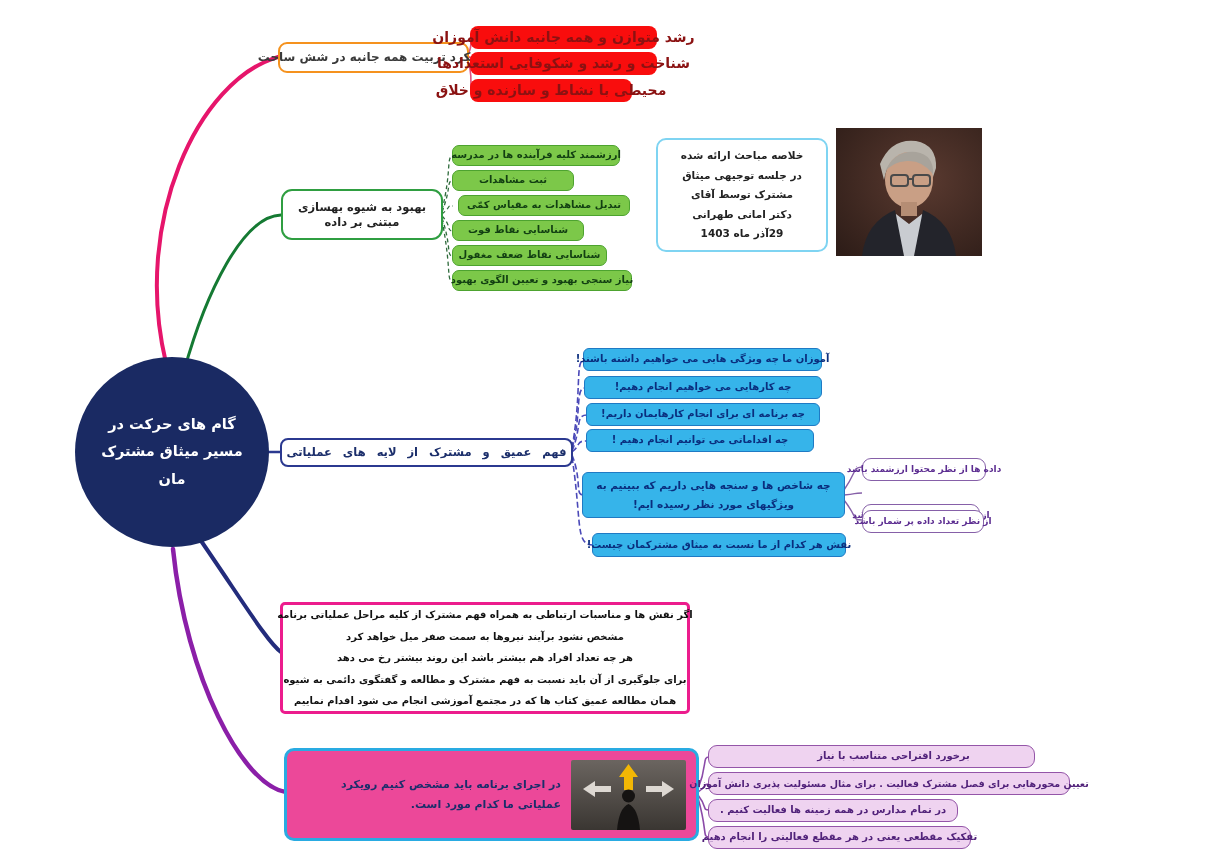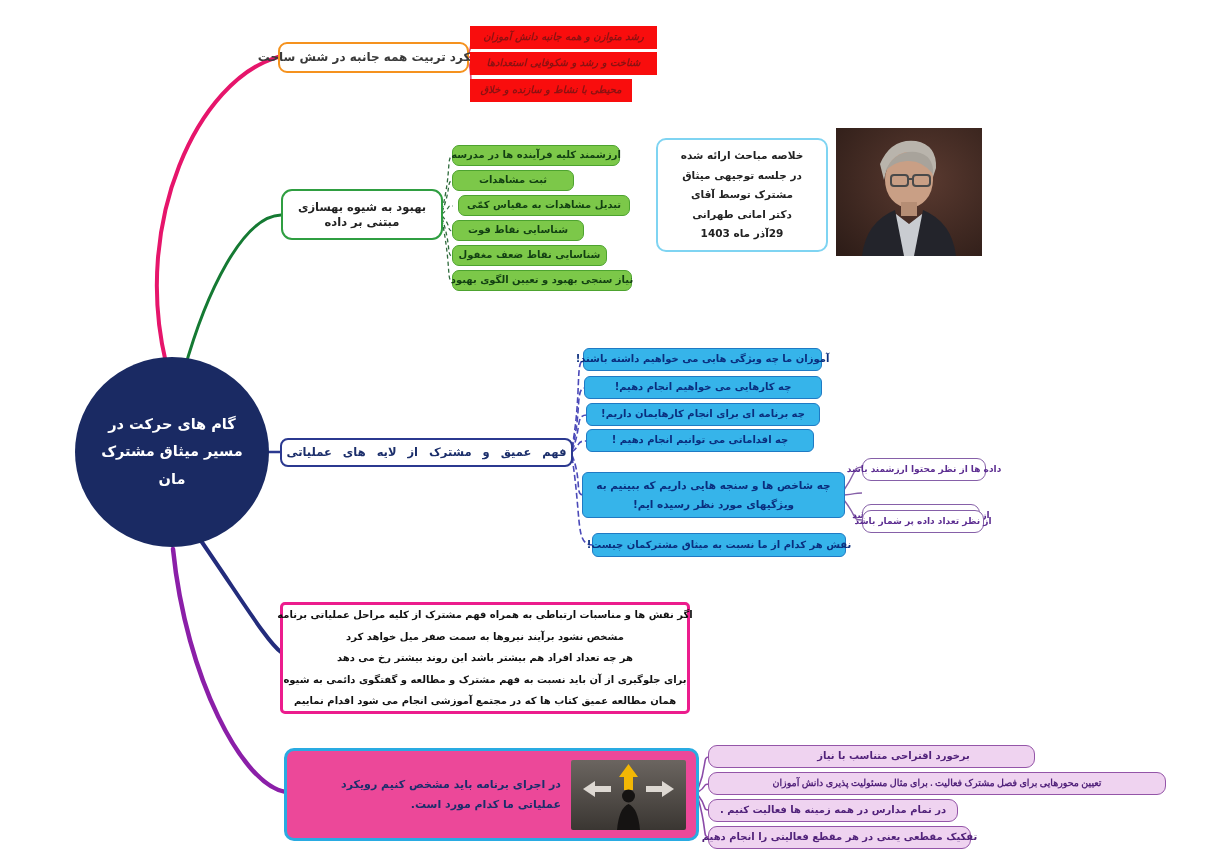--- a/index.html
+++ b/index.html
@@ -15,21 +15,21 @@
   }
   
   .central{
     left:75px;top:357px;width:194px;height:190px;border-radius:50%;
     background:#1A2A63;color:#fff;font-size:14.5px;line-height:1.9;
     padding:0 24px;white-space:normal;
   }
   
   .orangeParent{left:278px;top:42px;width:191px;height:31px;background:#fff;
     border:2.5px solid #F5921E;border-radius:9px;font-size:12px;color:#3a3a3a;}
-  .redChild{background:#F90D0D;border-radius:0;color:#8B1212;font-size:10px;height:23px;font-style:italic;}
+  .redChild{background:#F90D0D;border-radius:8px;color:#8B1212;font-size:14px;height:23px;}
   .r1{left:470px;top:26px;width:187px;}
   .r2{left:470px;top:52px;width:187px;}
   .r3{left:470px;top:79px;width:162px;}
   
   .greenParent{left:281px;top:189px;width:162px;height:51px;background:#fff;
     border:2.5px solid #2F9E41;border-radius:11px;font-size:11.5px;color:#222;
     padding:0 8px;white-space:normal;}
   .greenChild{background:#7CC849;border:1.5px solid #4DA32F;border-radius:7px;
     color:#123F12;font-size:10px;height:21px;}
   .g1{left:452px;top:145px;width:168px;}
@@ -66,21 +66,21 @@
   .rolesNote div{white-space:nowrap;}
   
   .approachBox{left:284px;top:748px;width:415px;height:93px;background:#ec4899;
     border:3px solid #29ABE2;border-radius:10px;font-size:11px;color:#1B2E6B;
     padding:6px 10px;justify-content:flex-start;gap:10px;}
   .approachBox .txt{white-space:normal;text-align:right;width:262px;line-height:1.8;}
   .decisionImg{width:115px;height:70px;flex:0 0 auto;border-radius:2px;overflow:hidden;}
   .plumChild{background:#EFD3F0;border:1.5px solid #9455A8;border-radius:9px;
     color:#51227A;font-size:10px;height:23px;}
   .o1{left:708px;top:745px;width:327px;padding-left:44px;}
-  .o2{left:708px;top:772px;width:458px;font-size:9.5px;font-family:Liberation Serif, serif;}
+  .o2{left:708px;top:772px;width:362px;font-size:9.5px;}
   .o3{left:708px;top:799px;width:250px;}
   .o4{left:708px;top:826px;width:263px;}
 </style>
 </head>
 <body>
 
 <div id="canvas">
 
   <svg id="wires" viewBox="0 0 1222 864" fill="none" xmlns="http://www.w3.org/2000/svg">
 

